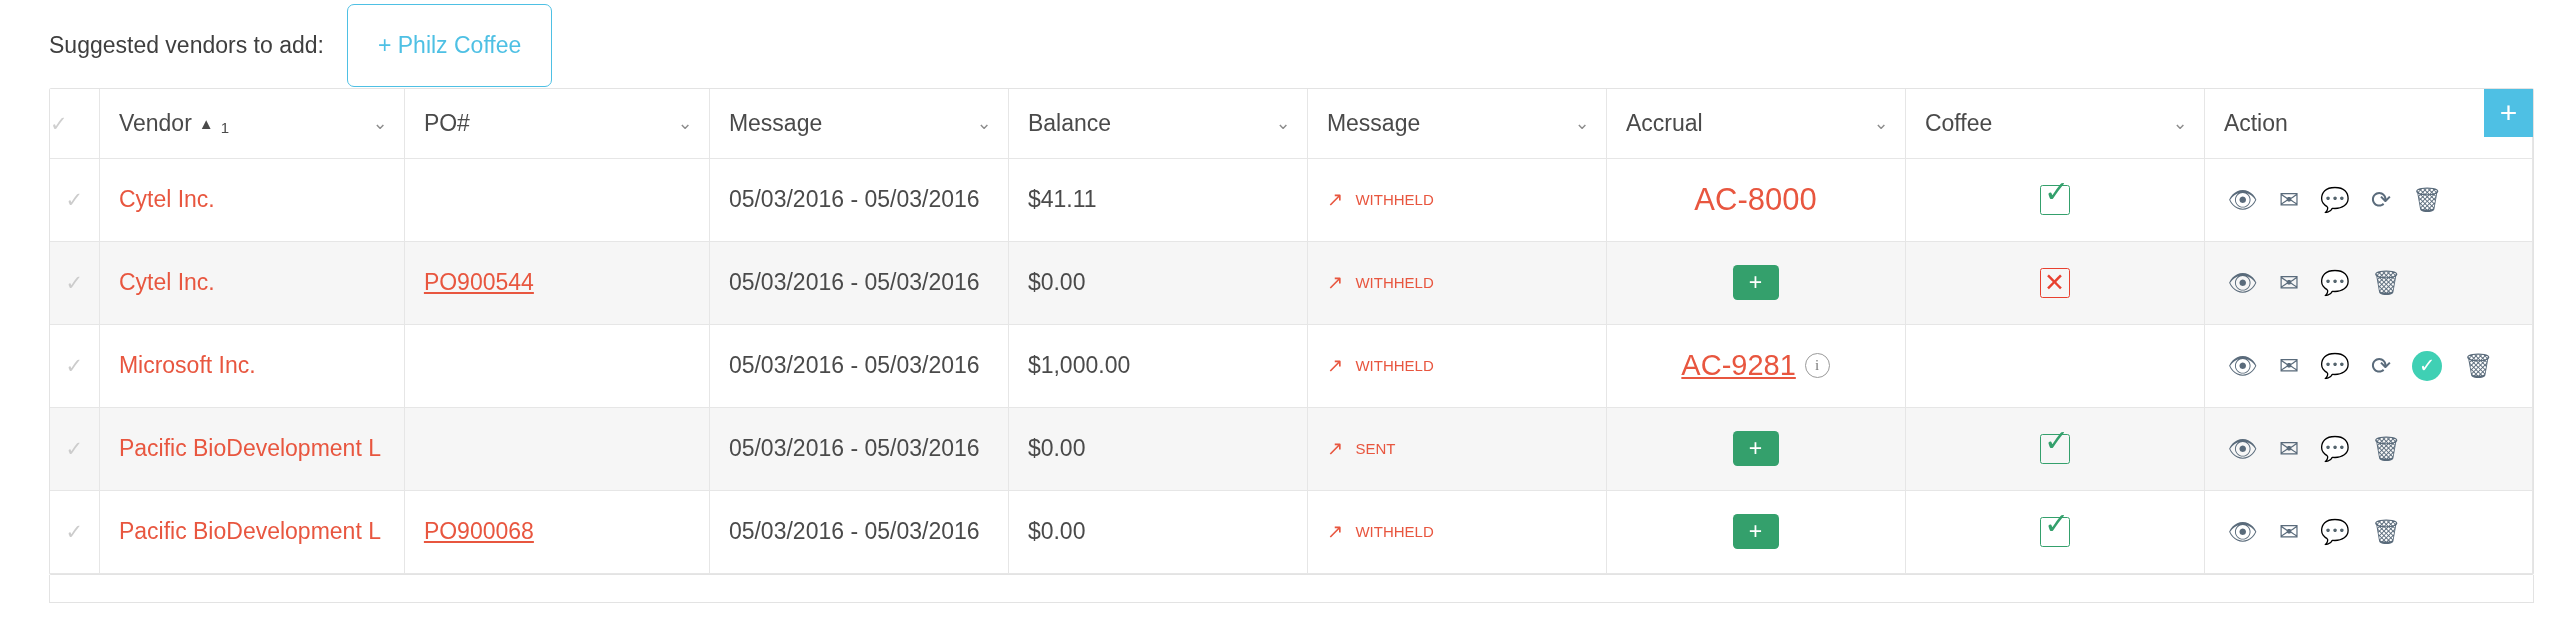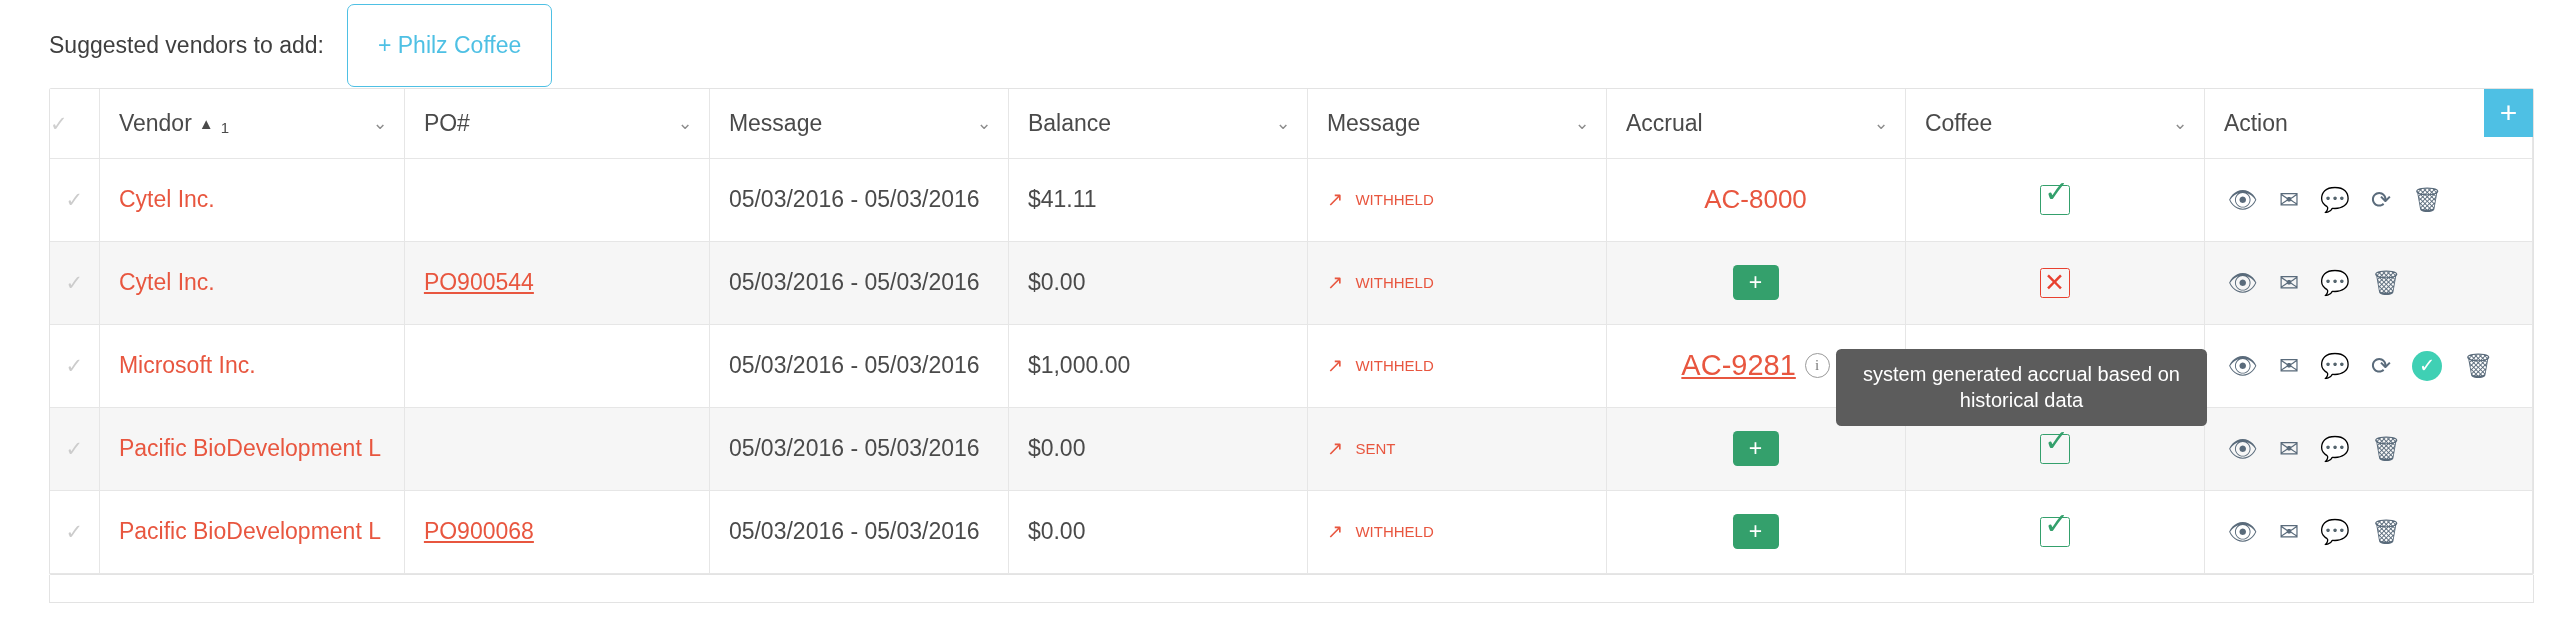--- a/index.html
+++ b/index.html
@@ -166,21 +166,21 @@
   }
   .accrual-cell {
     display: flex;
     align-items: center;
     justify-content: center;
     gap: 8.8px;
     height: 100%;
   }
   .accrual-plain {
     color: #e8563f;
-    font-size: 26px;
+    font-size: 31px;
   }
   .accrual-link {
     color: #e8563f;
     font-size: 29px;
     text-decoration: underline;
     cursor: pointer;
   }
   .info-badge {
     display: inline-flex;
     align-items: center;
@@ -682,16 +682,15 @@
         </tr>
 
       </tbody>
     </table>
 
     <div class="add-col">+</div>
   </div>
 
   <div class="footer-strip"></div>
 
-  <div class="tooltip">system generated accrual based on historical data</div>
 
 </div>
 
 
 </body></html>

